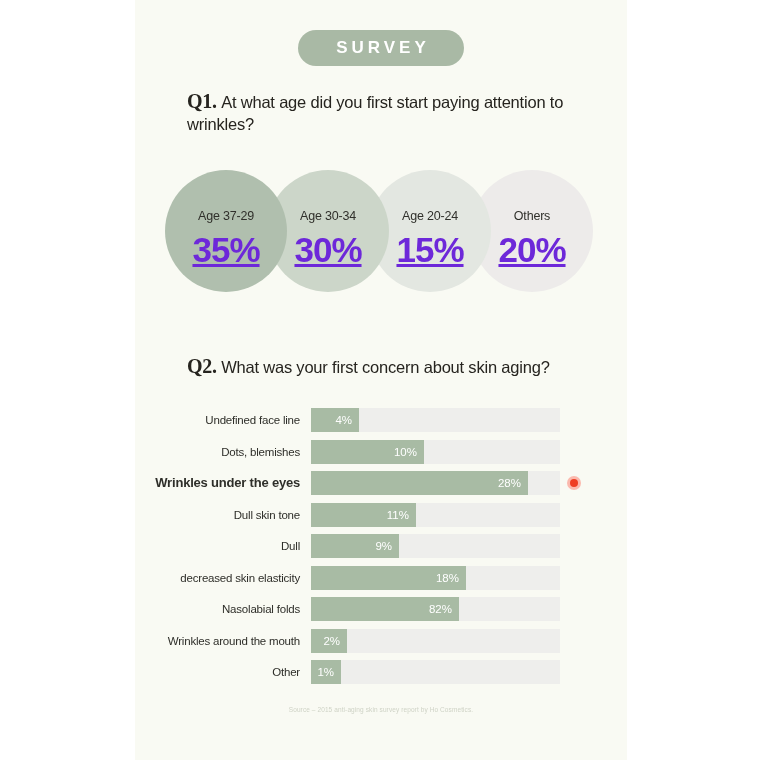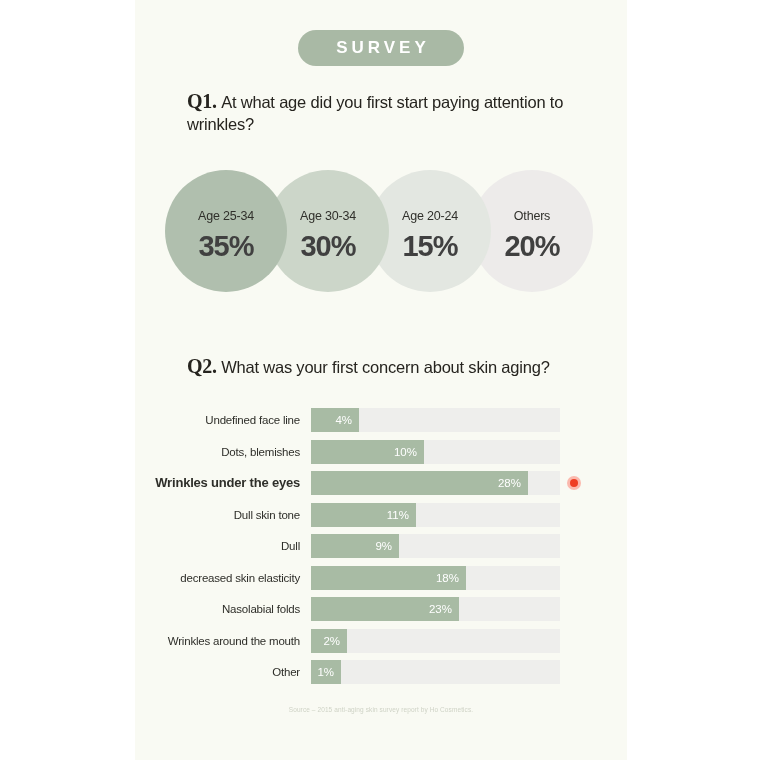--- a/index.html
+++ b/index.html
@@ -92,26 +92,27 @@
   .c-label {
     display: block;
     font-size: 12.5px;
     color: #30302b;
     padding-top: 40px;
     line-height: 1;
     letter-spacing: -0.2px;
   }
   .c-value {
     display: block;
-    font-size: 29px;
+    font-size: 35px;
     font-weight: bold;
-    color: #404040;
+    color: #6d28d9;
     line-height: 1;
     margin-top: 9px;
     letter-spacing: -1px;
+    text-decoration: underline;
   }
   .circle.c0 { left: 0px;   background: #b0bfae; z-index: 4; }
   .circle.c1 { left: 102px; background: #ccd6c9; z-index: 3; }
   .circle.c2 { left: 204px; background: #e3e7e1; z-index: 2; }
   .circle.c3 { left: 306px; background: #edebea; z-index: 1; }
 
   
   .chart {
     position: absolute;
     left: 20px;
@@ -207,21 +208,21 @@
       <span class="badge">SURVEY</span>
     </div>
 
     <div class="question" id="q1">
       <span class="q-num">Q1.</span>
       <span class="q-text">At what age did you first start paying attention to wrinkles?</span>
     </div>
 
     <div class="circles">
       <div class="circle c0">
-        <span class="c-label">Age 25-34</span>
+        <span class="c-label">Age 37-29</span>
         <span class="c-value">35%</span>
       </div>
       <div class="circle c1">
         <span class="c-label">Age 30-34</span>
         <span class="c-value">30%</span>
       </div>
       <div class="circle c2">
         <span class="c-label">Age 20-24</span>
         <span class="c-value">15%</span>
       </div>
@@ -272,21 +273,21 @@
         </div>
         <div class="row">
           <div class="row-label">decreased skin elasticity</div>
           <div class="track">
             <div class="fill" style="width: 155px;">18%</div>
           </div>
         </div>
         <div class="row">
           <div class="row-label">Nasolabial folds</div>
           <div class="track">
-            <div class="fill" style="width: 148px;">23%</div>
+            <div class="fill" style="width: 148px;">82%</div>
           </div>
         </div>
         <div class="row">
           <div class="row-label">Wrinkles around the mouth</div>
           <div class="track">
             <div class="fill" style="width: 36px;">2%</div>
           </div>
         </div>
         <div class="row">
           <div class="row-label">Other</div>

